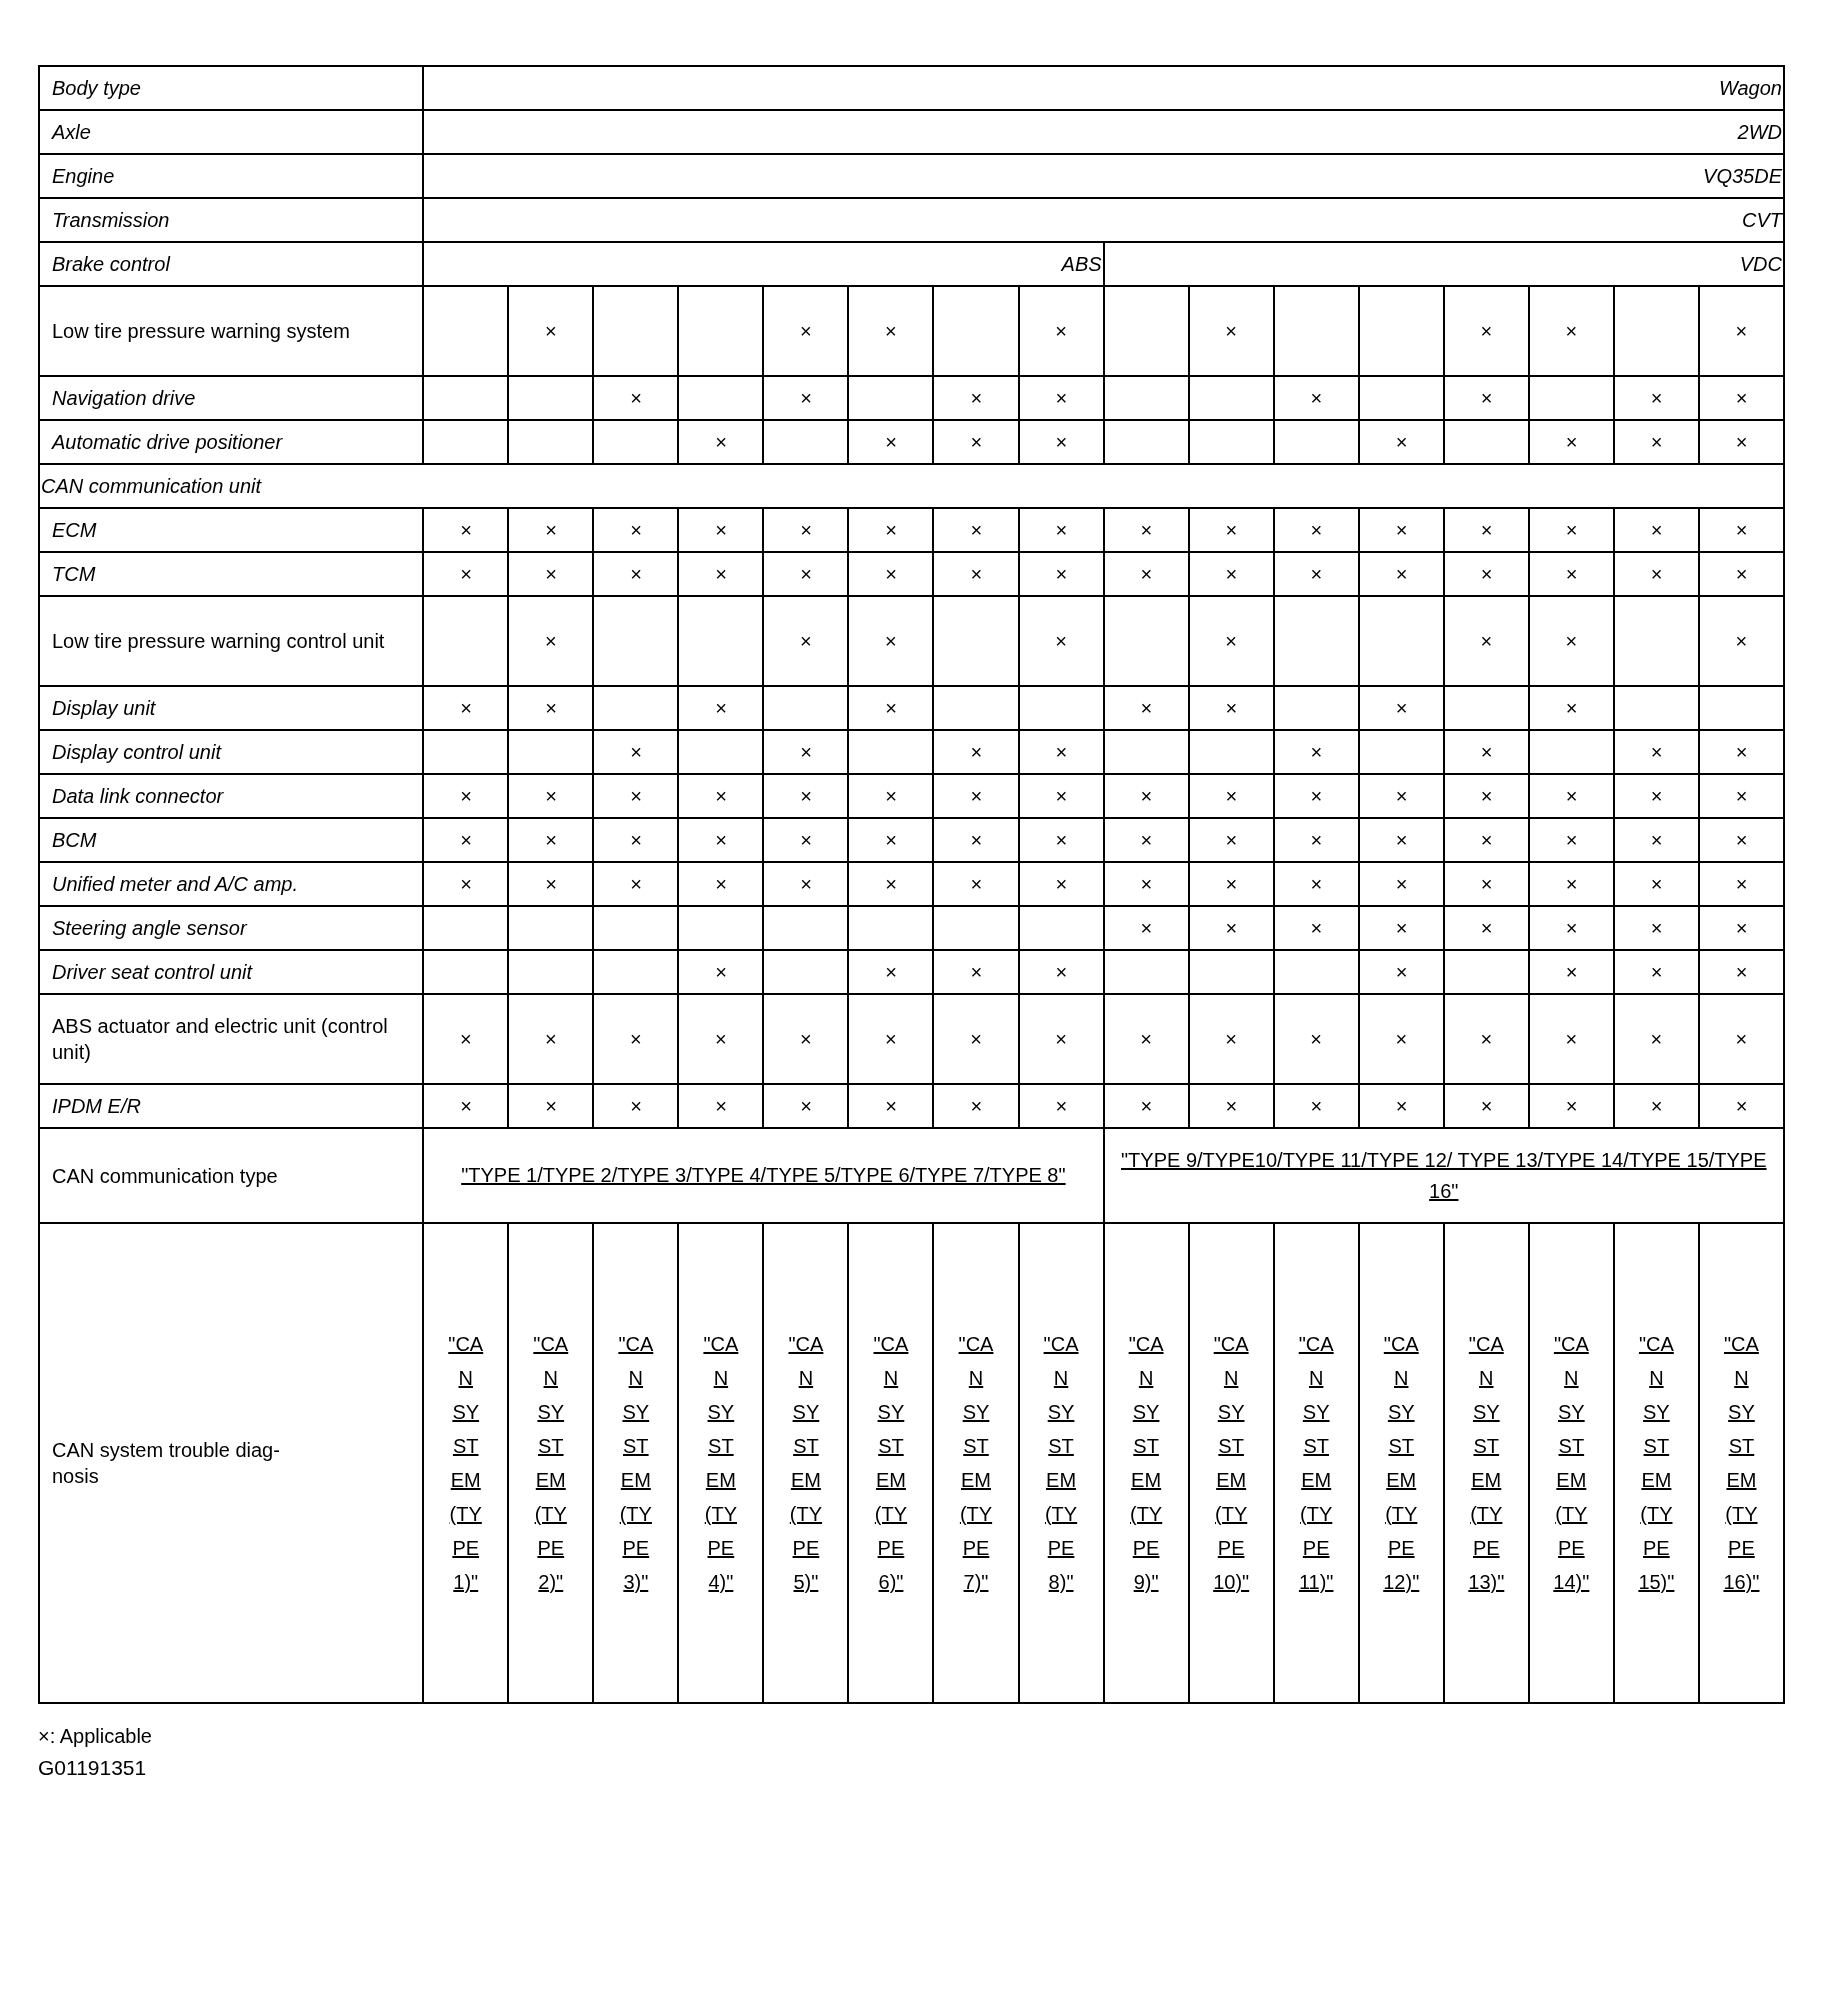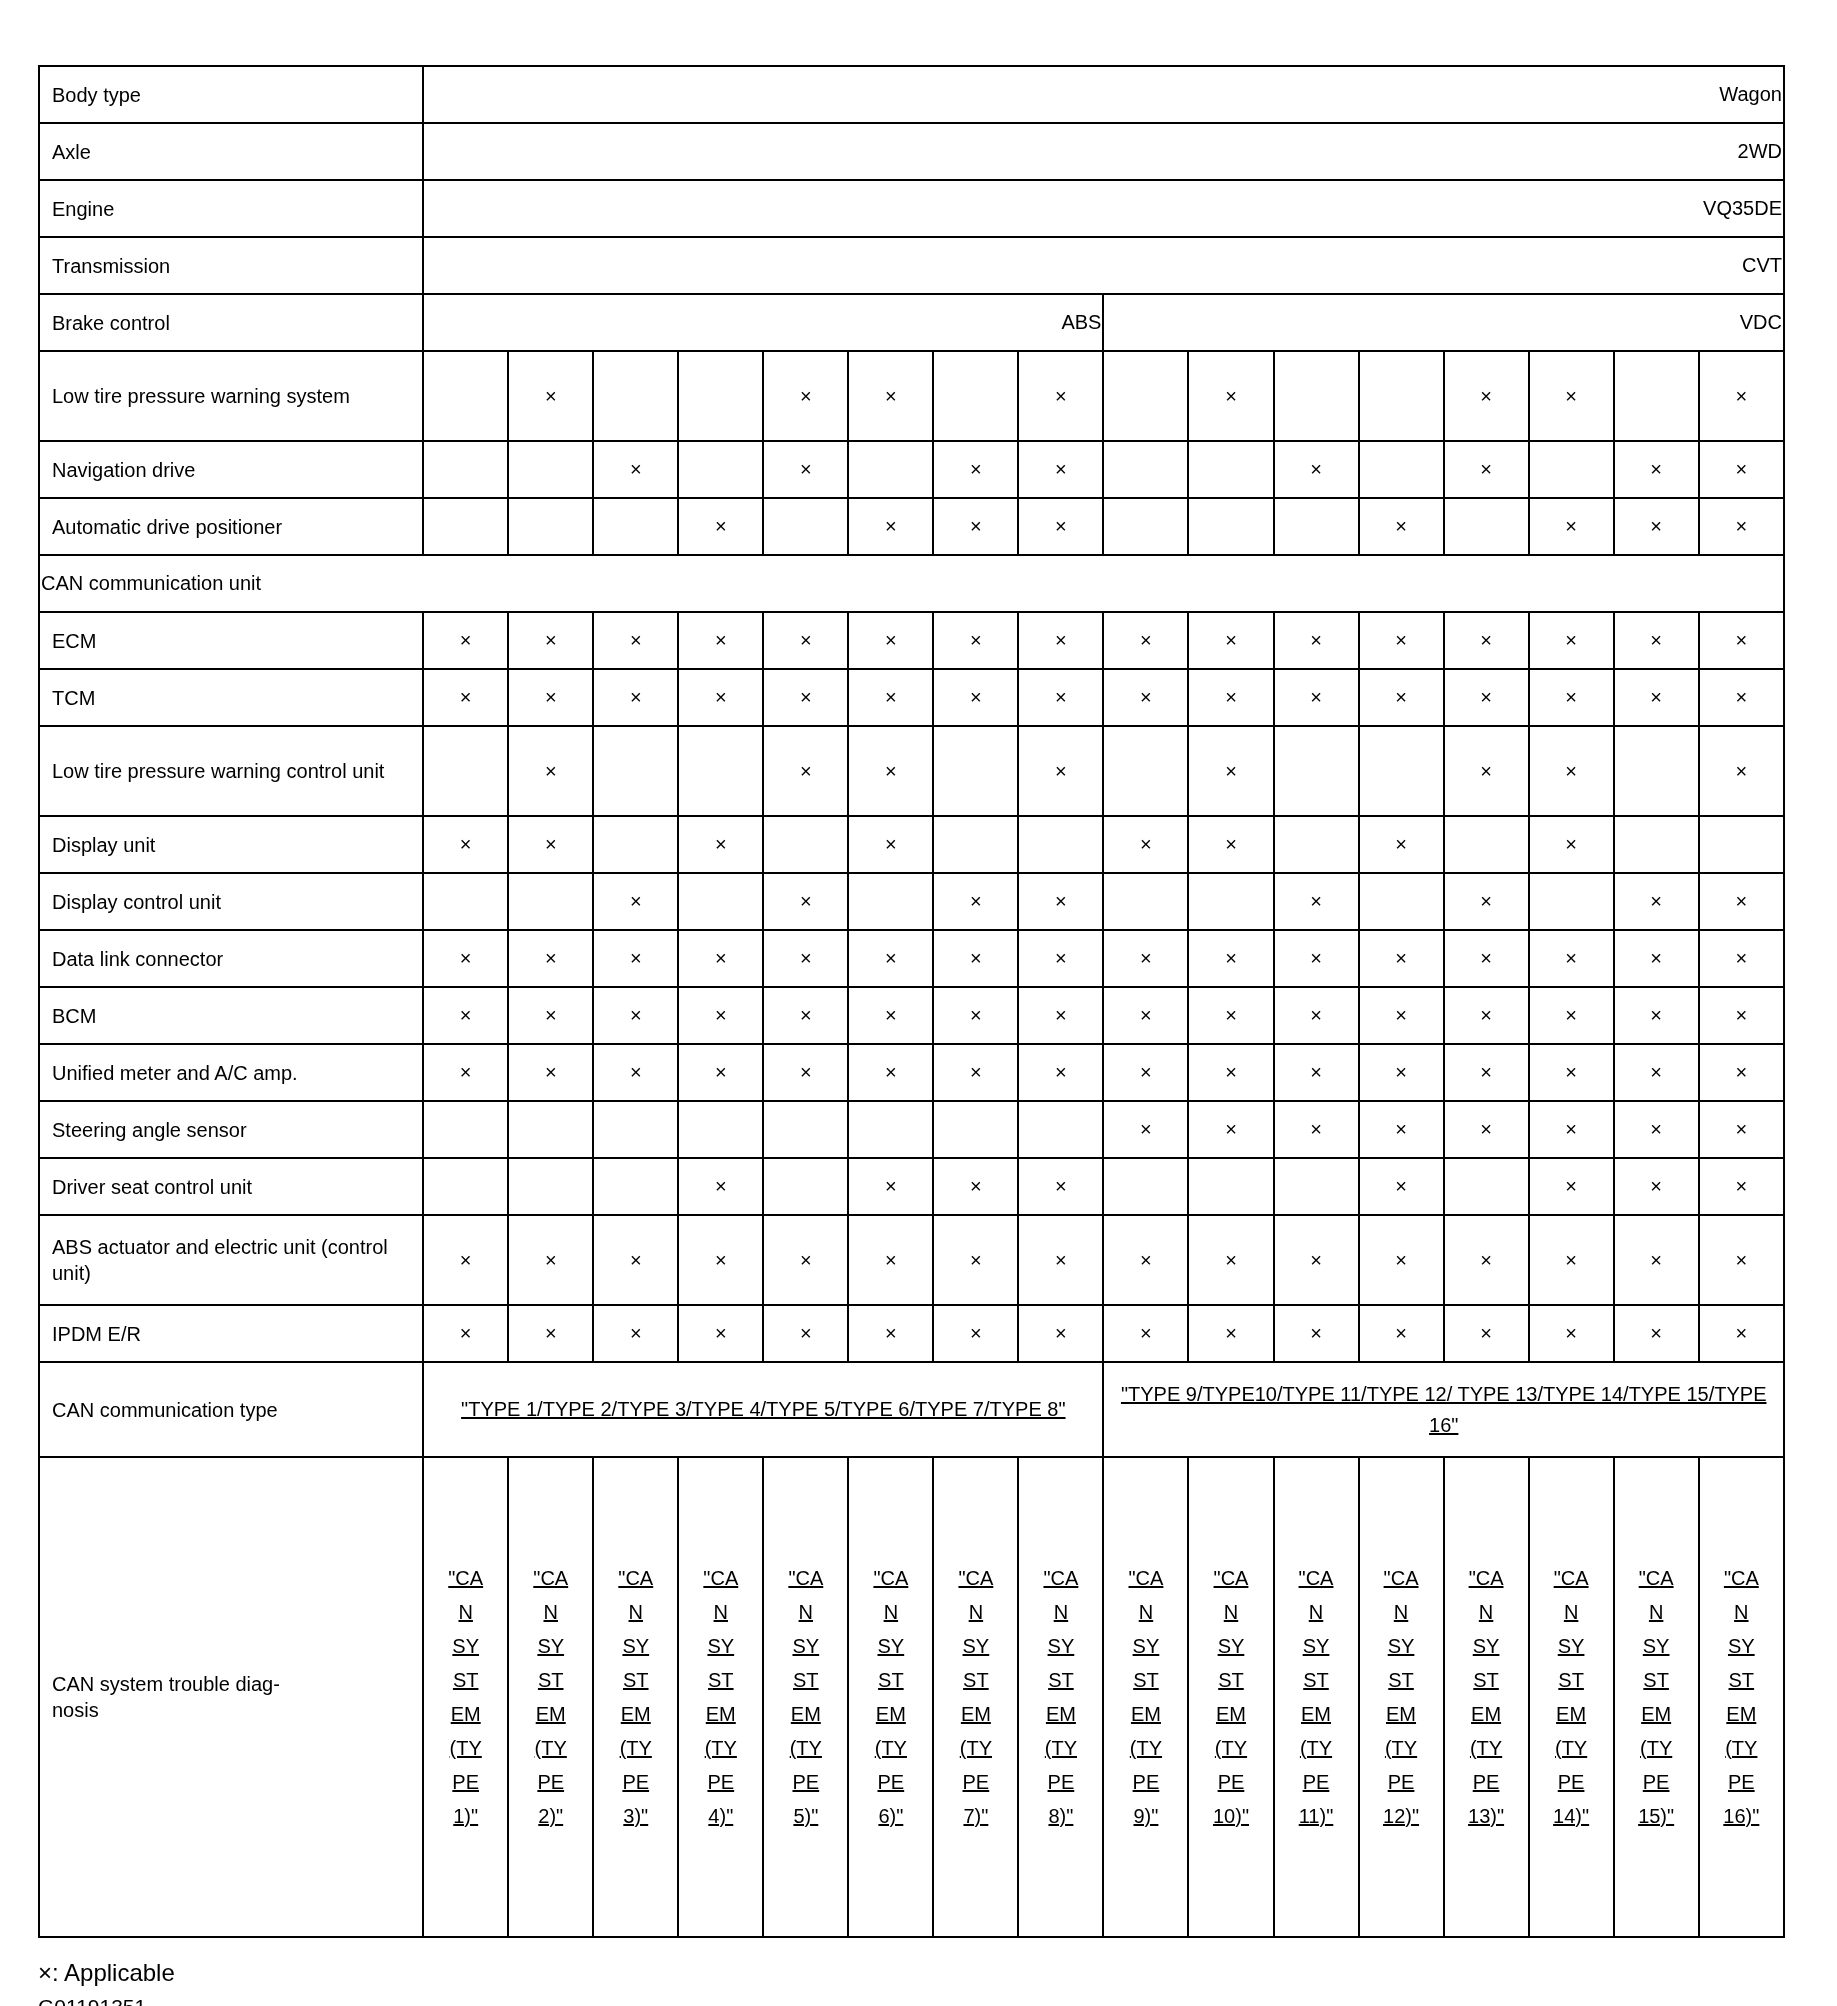--- a/index.html
+++ b/index.html
@@ -24,41 +24,41 @@
   }
   td.lbl {
     text-align: left;
     padding: 5.2px 8.7px 5.2px 12px;
     white-space: pre-line;
     line-height: 1.3;
   }
   td.val { text-align: right; }
   td.banner { text-align: left; }
   td.mark { text-align: center; font-size: 21px; }
-  tr.h1 { height: 57px; }
+  tr.h1 { height: 44px; font-style: italic; }
   tr.h2 { height: 90px; }
   tr.htype { height: 95px; }
   tr.hdiag { height: 480px; }
   td.typecell { text-align: center; padding: 5.2px 8.7px; }
   .typelink {
     text-decoration: underline;
     font-size: 20px;
     line-height: 1.55;
     cursor: pointer;
   }
   td.diagcell { text-align: center; padding: 0; }
   .diaglink { display: inline-block; cursor: pointer; }
   .diag-line {
     display: block;
     text-decoration: underline;
     font-size: 20px;
     line-height: 34px;
     text-align: center;
   }
-  .legend { margin-top: 21px; font-size: 24px; }
+  .legend { margin-top: 21px; font-size: 20px; }
   .figid { margin-top: 8px; font-size: 21px; }
 </style>
 </head>
 <body>
 
 <div class="wrap">
 
   <table class="cfg">
     <colgroup>
       <col style="width:384px">

